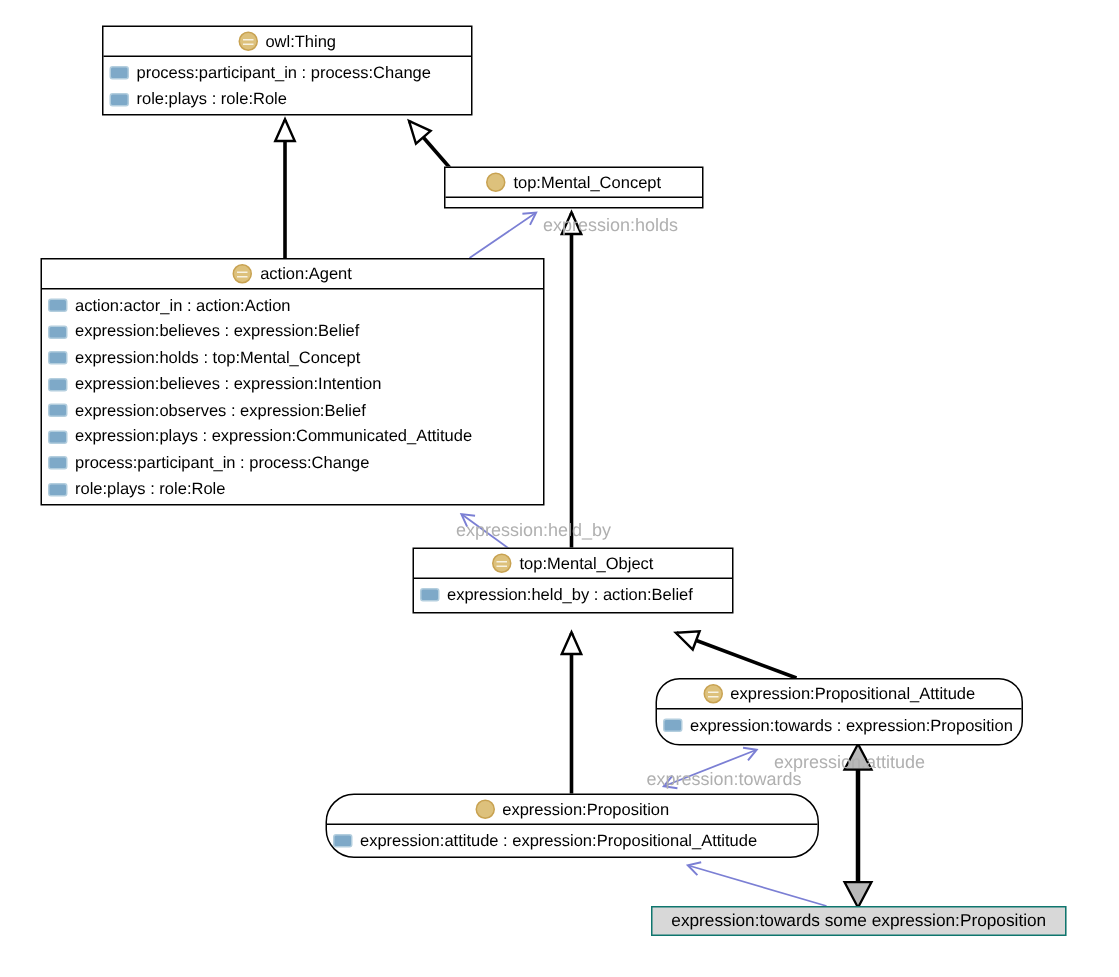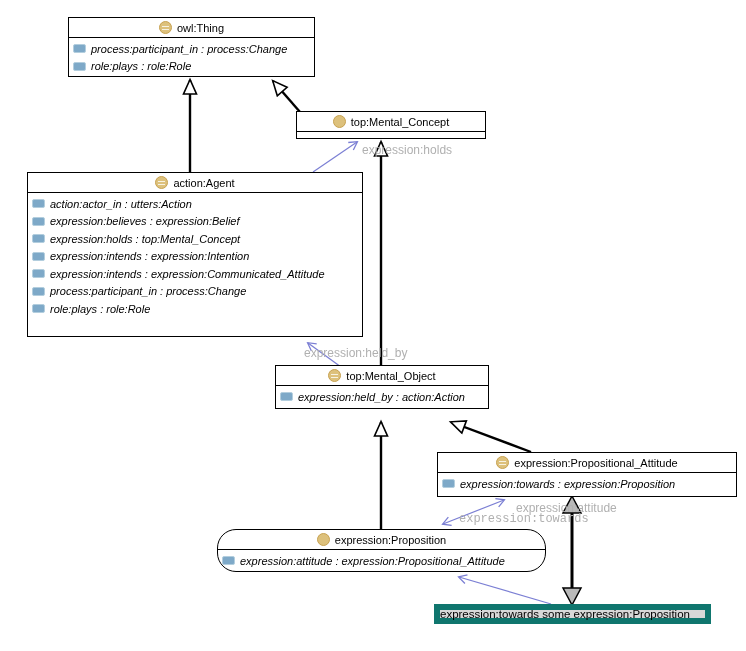--- a/index.html
+++ b/index.html
@@ -11,40 +11,40 @@
   .clsbox{
     position:absolute;z-index:2;background:#fff;border:1px solid #000;
     box-sizing:border-box;
   }
   .clsbox .title{
     display:flex;align-items:center;justify-content:center;gap:5px;
     height:19px;border-bottom:1px solid #000;padding:0 5px;
     font-size:11px;color:#000;white-space:nowrap;
   }
   .clsbox .body{padding:2px 4px 3px 4px;}
-  .row{display:flex;align-items:center;gap:5px;height:17.5px;white-space:nowrap;font-size:11px;color:#000;font-style:italic;}
+  .row{display:flex;align-items:center;gap:5px;height:17.5px;white-space:nowrap;font-size:11px;color:#000;}
   .cicon{
     width:13px;height:13px;border-radius:50%;flex:0 0 auto;box-sizing:border-box;
     background:#ddc17c;border:1px solid #c8a251;position:relative;
   }
   .cicon.defined::before{
     content:"";position:absolute;left:2px;right:2px;top:3.5px;height:1.6px;
     background:#f7f2e2;box-shadow:0 3px 0 #f7f2e2;
   }
   .aicon{
     width:13px;height:9px;border-radius:2px;flex:0 0 auto;box-sizing:border-box;
     background:#7ea9c8;border:1px solid #b3cede;
   }
   .edge-label{
     position:absolute;z-index:3;color:#b0b0b0;font-size:12px;white-space:nowrap;
   }
   .restriction{
     position:absolute;z-index:2;left:434px;top:604px;width:277px;height:20px;
-    background:#d8d8d8;border:6px solid #0f766e;box-sizing:border-box;
-    display:flex;align-items:center;
+    background:#d8d8d8;border:1px solid #0f766e;box-sizing:border-box;
+    display:flex;align-items:center;justify-content:center;
     font-size:11.5px;color:#000;white-space:nowrap;
   }
 </style>
 </head>
 <body>
 
 <div class="canvas">
 
   <svg class="edges" width="746" height="651" viewBox="0 0 746 651">
     <defs>
@@ -85,79 +85,83 @@
         <span class="aicon"></span>
         <span>process:participant_in : process:Change</span>
       </div>
       <div class="row">
         <span class="aicon"></span>
         <span>role:plays : role:Role</span>
       </div>
     </div>
   </div>
 
-  <div class="clsbox" style="left:296px;top:111px;width:190px;height:28px;">
+  <div class="clsbox" style="left:296px;top:111px;width:173px;height:28px;">
     <div class="title">
       <span class="cicon"></span>
       <span>top:Mental_Concept</span>
     </div>
     <div class="body" style="min-height:5px;"></div>
   </div>
 
   <div class="clsbox" style="left:27px;top:172px;width:336px;height:165px;">
     <div class="title">
       <span class="cicon defined"></span>
       <span>action:Agent</span>
     </div>
     <div class="body">
       <div class="row">
         <span class="aicon"></span>
-        <span>action:actor_in : utters:Action</span>
+        <span>action:actor_in : action:Action</span>
       </div>
       <div class="row">
         <span class="aicon"></span>
         <span>expression:believes : expression:Belief</span>
       </div>
       <div class="row">
         <span class="aicon"></span>
         <span>expression:holds : top:Mental_Concept</span>
       </div>
       <div class="row">
         <span class="aicon"></span>
-        <span>expression:intends : expression:Intention</span>
+        <span>expression:believes : expression:Intention</span>
       </div>
       <div class="row">
         <span class="aicon"></span>
-        <span>expression:intends : expression:Communicated_Attitude</span>
+        <span>expression:observes : expression:Belief</span>
+      </div>
+      <div class="row">
+        <span class="aicon"></span>
+        <span>expression:plays : expression:Communicated_Attitude</span>
       </div>
       <div class="row">
         <span class="aicon"></span>
         <span>process:participant_in : process:Change</span>
       </div>
       <div class="row">
         <span class="aicon"></span>
         <span>role:plays : role:Role</span>
       </div>
     </div>
   </div>
 
   <div class="clsbox" style="left:275px;top:365px;width:214px;height:44px;">
     <div class="title">
       <span class="cicon defined"></span>
       <span>top:Mental_Object</span>
     </div>
     <div class="body">
       <div class="row">
         <span class="aicon"></span>
-        <span>expression:held_by : action:Action</span>
+        <span>expression:held_by : action:Belief</span>
       </div>
     </div>
   </div>
 
-  <div class="clsbox" style="left:437px;top:452px;width:300px;height:45px;">
+  <div class="clsbox" style="left:437px;top:452px;width:245px;height:45px;border-radius:16px;">
     <div class="title">
       <span class="cicon defined"></span>
       <span>expression:Propositional_Attitude</span>
     </div>
     <div class="body">
       <div class="row">
         <span class="aicon"></span>
         <span>expression:towards : expression:Proposition</span>
       </div>
     </div>
@@ -176,15 +180,15 @@
     </div>
   </div>
 
   <div class="restriction">
     <span>expression:towards some expression:Proposition</span>
   </div>
 
   <div class="edge-label" style="left:362px;top:143px;">expression:holds</div>
   <div class="edge-label" style="left:304px;top:346px;">expression:held_by</div>
   <div class="edge-label" style="left:516px;top:501px;">expression:attitude</div>
-  <div class="edge-label" style="left:459px;top:512px;font-family:Liberation Mono, monospace;">expression:towards</div>
+  <div class="edge-label" style="left:431px;top:512px;">expression:towards</div>
 
 </div>
 
 </body></html>

